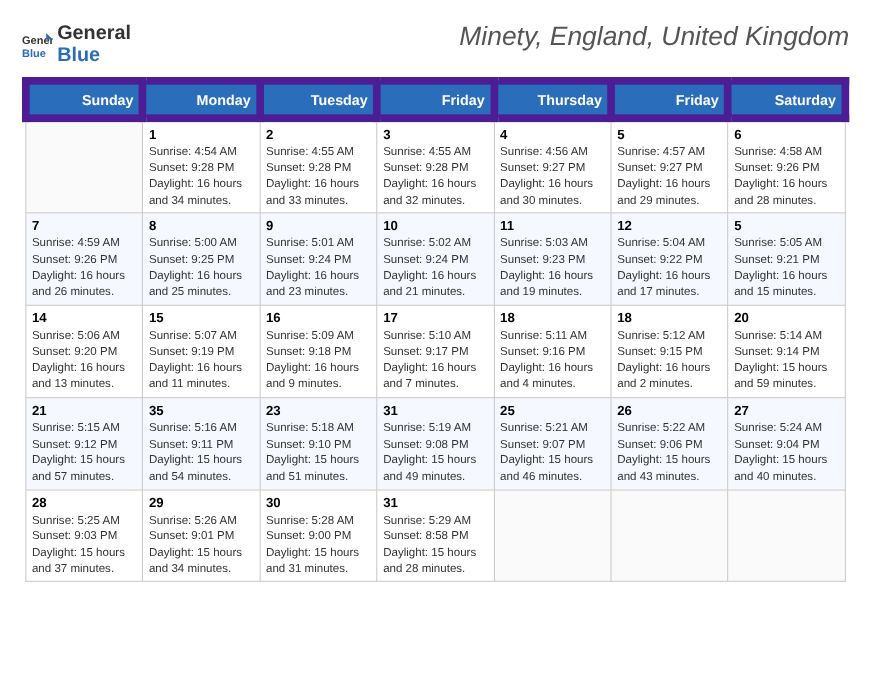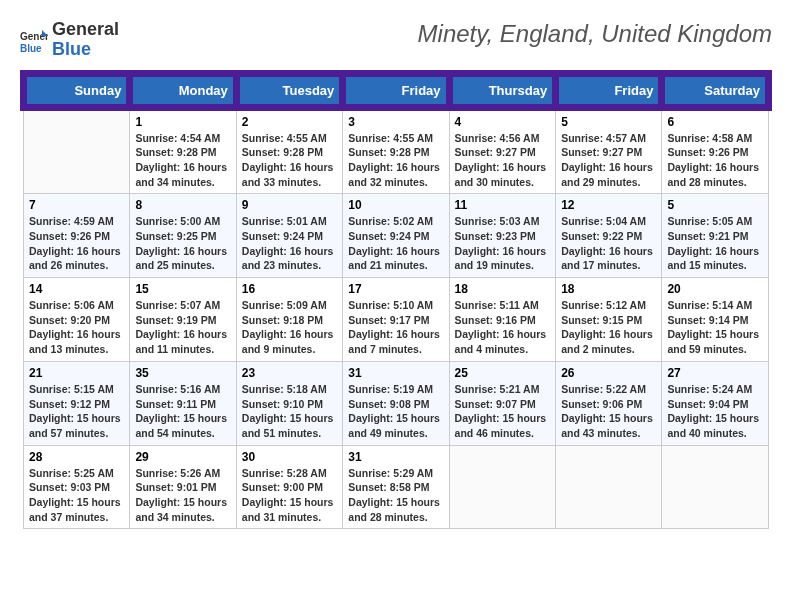--- a/index.html
+++ b/index.html
@@ -79,21 +79,20 @@
     .day-number {
       font-weight: bold;
       font-size: 12px;
       display: block;
       margin-bottom: 2px;
     }
     .day-info {
       font-size: 10.5px;
       color: #333;
       line-height: 1.4;
-      font-weight: bold;
     }
     .empty-cell {
       background: #fafafa !important;
     }
   </style>
 </head>
 <body>
 
 <div class="header-area">
   <div class="logo">

